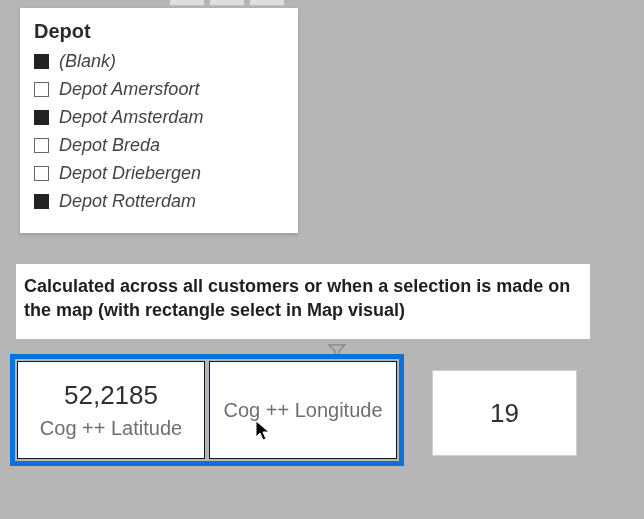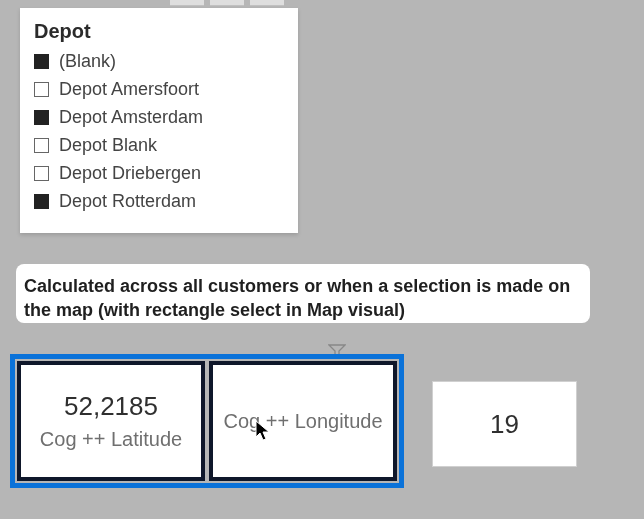--- a/index.html
+++ b/index.html
@@ -37,29 +37,29 @@
   .swatch {
     width: 15px;
     height: 15px;
     border: 1px solid #666;
     flex: 0 0 auto;
   }
   .swatch.filled { background: #222; border-color: #222; }
   .legend-label {
     font-size: 18px;
     color: #444;
+    font-style: italic;
   }
   .caption-box {
     position: absolute;
     left: 16px;
     top: 264px;
     right: 54px;
     background: #fff;
-    padding: 10px 8px 0 8px;
-    border-radius: 8px;
+    padding: 10px 8px 16px 8px;
   }
   .caption-text {
     font-size: 18px;
     font-weight: 600;
     color: #1f1f1f;
     line-height: 1.35;
   }
   .funnel-handle {
     position: absolute;
     left: 324px;
@@ -81,23 +81,23 @@
   }
   .card-group {
     border: 5px solid #0a72d9;
     padding: 2px;
     display: flex;
     gap: 4px;
     background: #b6b6b6;
   }
   .kpi-card {
     width: 188px;
-    height: 120px;
+    height: 98px;
     background: #fff;
-    border: 4px solid #0f172a;
+    border: 1px solid #0f172a;
     display: flex;
     flex-direction: column;
     align-items: center;
     justify-content: center;
     gap: 6px;
   }
   .kpi-card.standalone {
     margin-left: 28px;
     width: 145px;
     height: 86px;
@@ -156,21 +156,21 @@
       <div class="legend-item">
         <span class="swatch"></span>
         <span class="legend-label">Depot Amersfoort</span>
       </div>
       <div class="legend-item">
         <span class="swatch filled"></span>
         <span class="legend-label">Depot Amsterdam</span>
       </div>
       <div class="legend-item">
         <span class="swatch"></span>
-        <span class="legend-label">Depot Blank</span>
+        <span class="legend-label">Depot Breda</span>
       </div>
       <div class="legend-item">
         <span class="swatch"></span>
         <span class="legend-label">Depot Driebergen</span>
       </div>
       <div class="legend-item">
         <span class="swatch filled"></span>
         <span class="legend-label">Depot Rotterdam</span>
       </div>
     </div>

